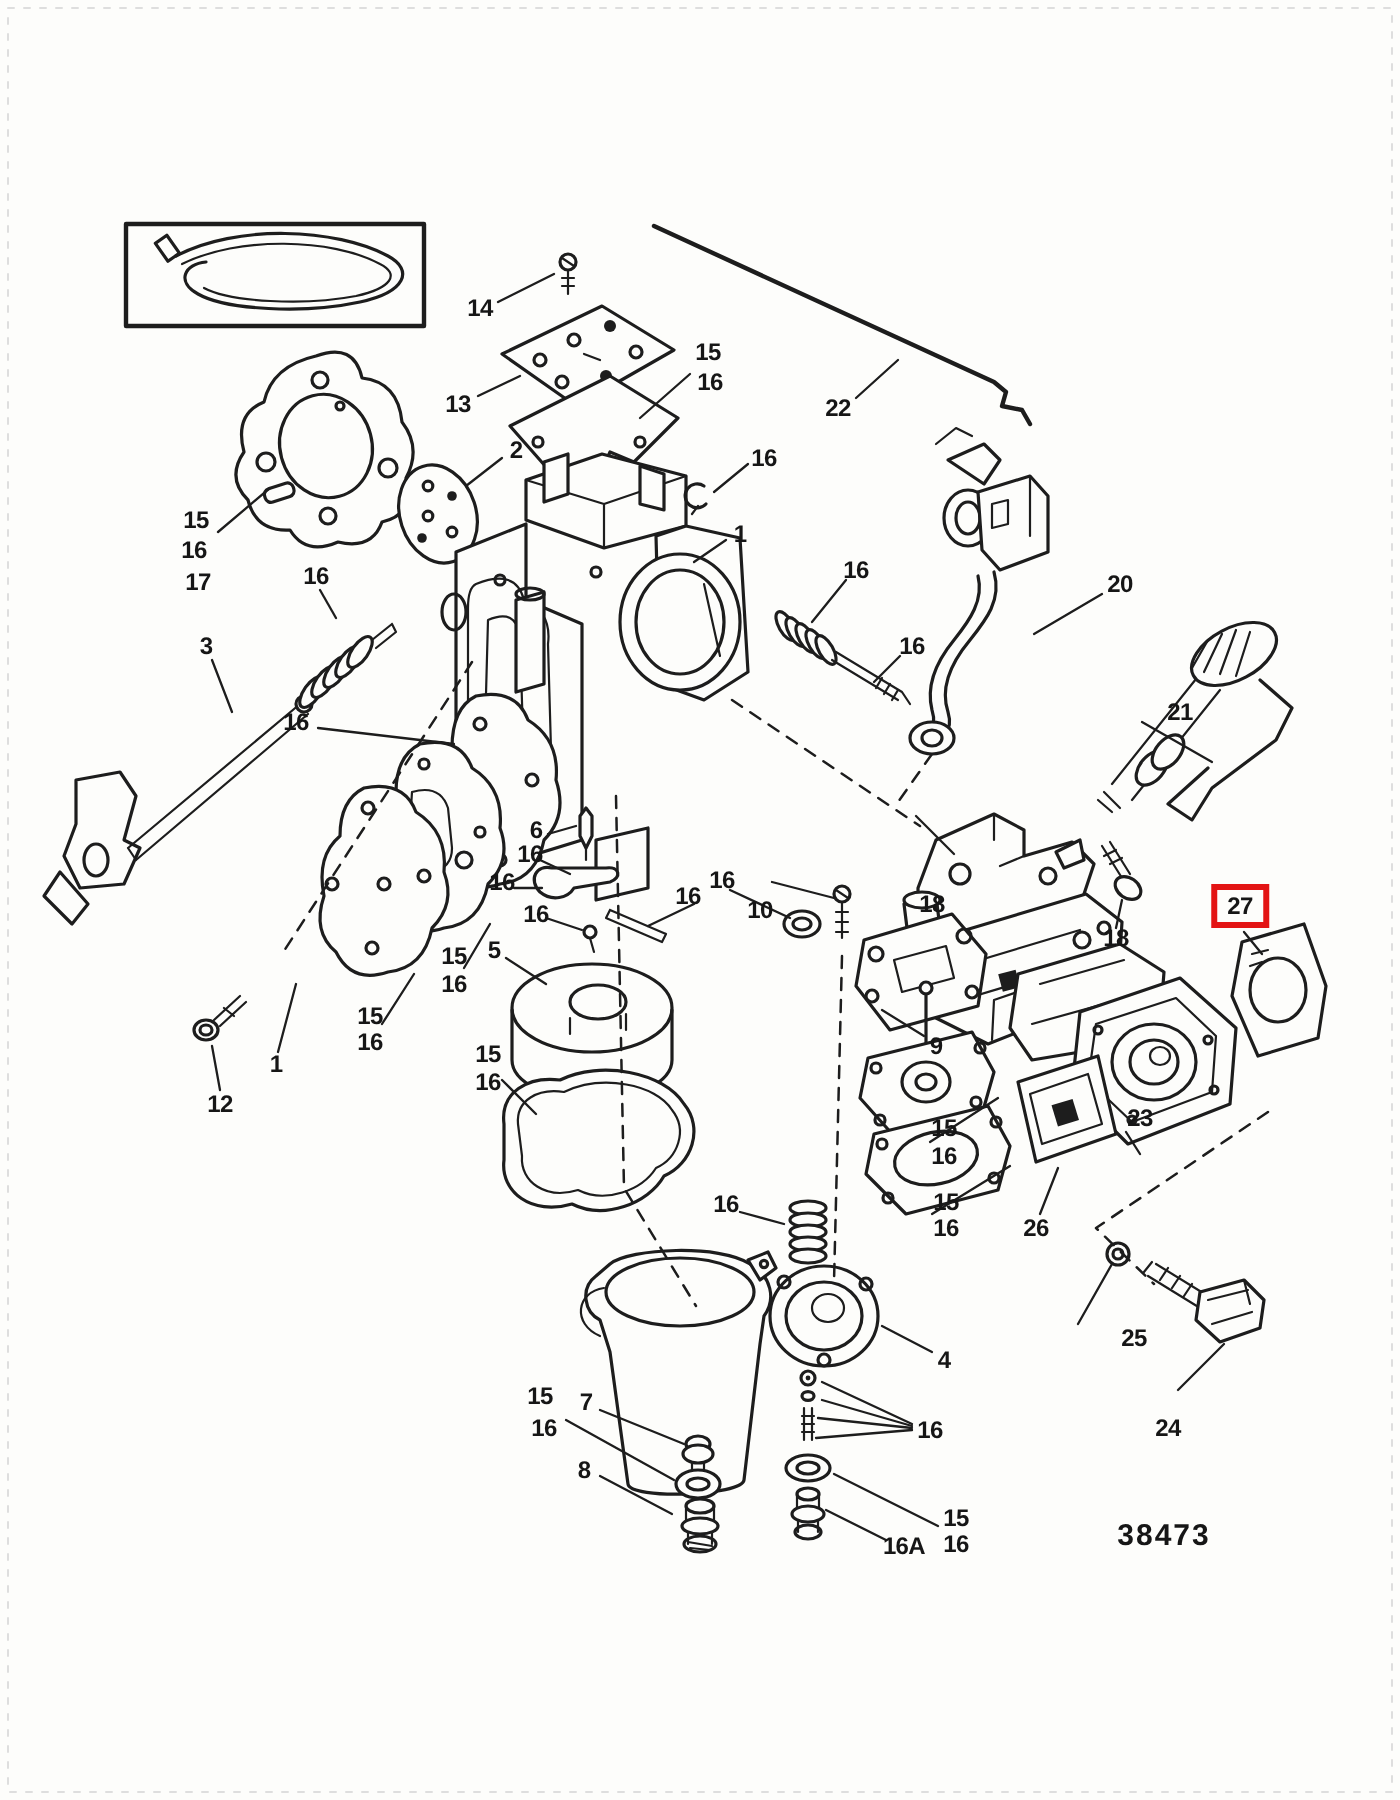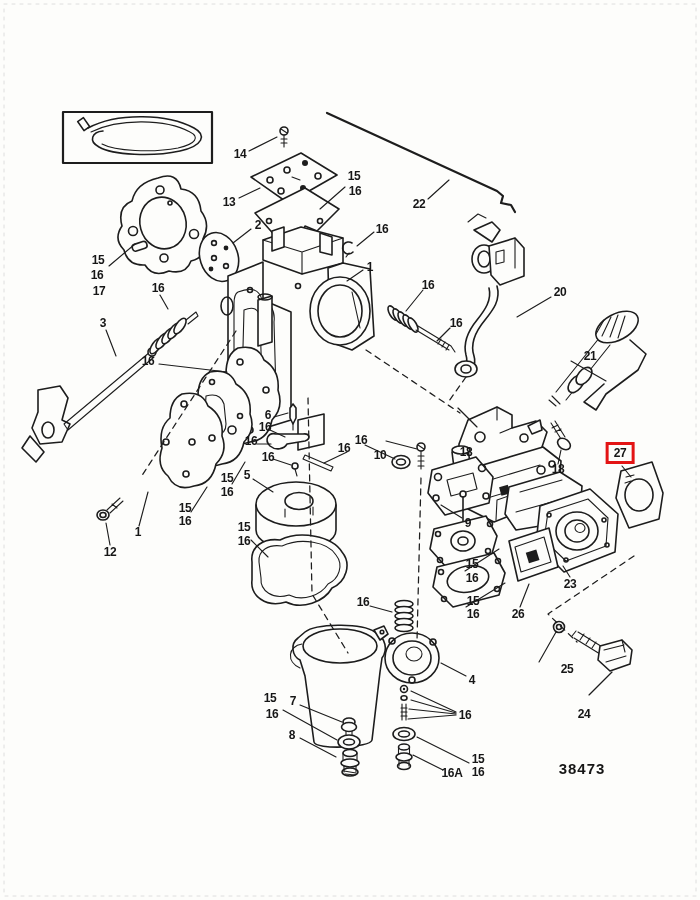--- a/index.html
+++ b/index.html
@@ -475,21 +475,21 @@
       <span class="callout" style="left: 227px; top: 492px;">16</span>
       <span class="callout" style="left: 185px; top: 508px;">15</span>
       <span class="callout" style="left: 185px; top: 521px;">16</span>
       <span class="callout" style="left: 468px; top: 523px;">9</span>
       <span class="callout" style="left: 244px; top: 527px;">15</span>
       <span class="callout" style="left: 244px; top: 541px;">16</span>
       <span class="callout" style="left: 138px; top: 532px;">1</span>
       <span class="callout" style="left: 110px; top: 552px;">12</span>
       <span class="callout" style="left: 472px; top: 564px;">15</span>
       <span class="callout" style="left: 472px; top: 578px;">16</span>
-      <span class="callout" style="left: 570px; top: 584px;">23</span>
+      <span class="callout" style="left: 570px; top: 559px;">23</span>
       <span class="callout" style="left: 473px; top: 601px;">15</span>
       <span class="callout" style="left: 473px; top: 614px;">16</span>
       <span class="callout" style="left: 518px; top: 614px;">26</span>
       <span class="callout" style="left: 363px; top: 602px;">16</span>
       <span class="callout" style="left: 535px; top: 669px; margin-left: 32px;">25</span>
       <span class="callout" style="left: 472px; top: 680px;">4</span>
       <span class="callout" style="left: 584px; top: 702px; margin-top: 12px;">24</span>
       <span class="callout" style="left: 270px; top: 698px;">15</span>
       <span class="callout" style="left: 293px; top: 701px;">7</span>
       <span class="callout" style="left: 272px; top: 714px;">16</span>

